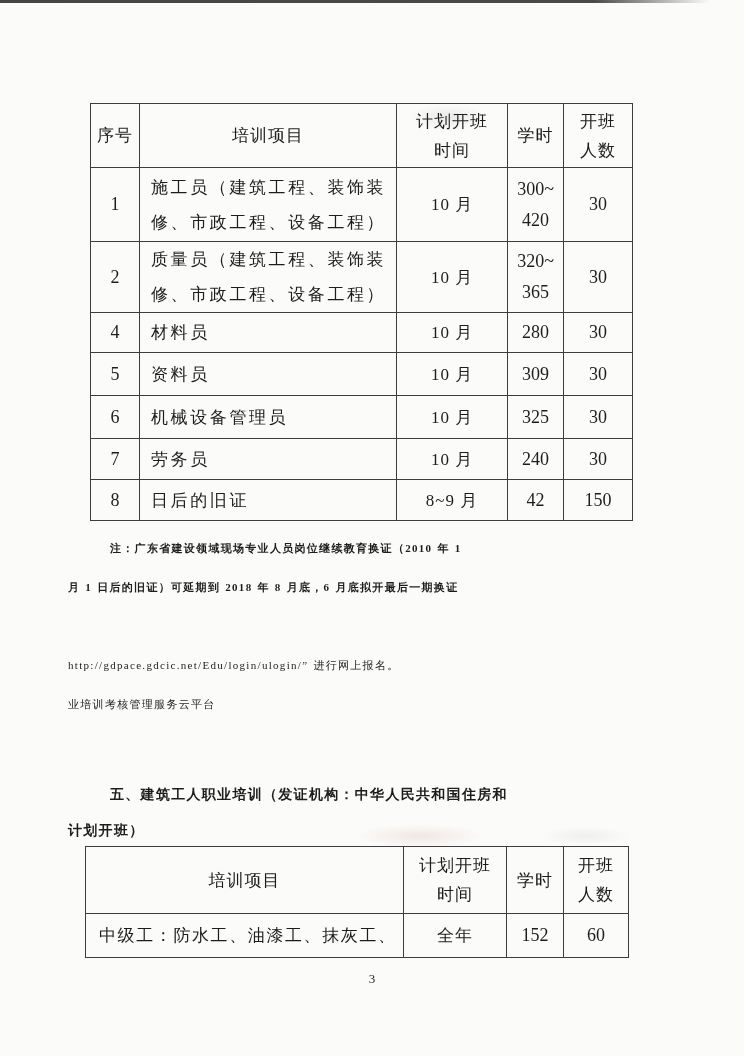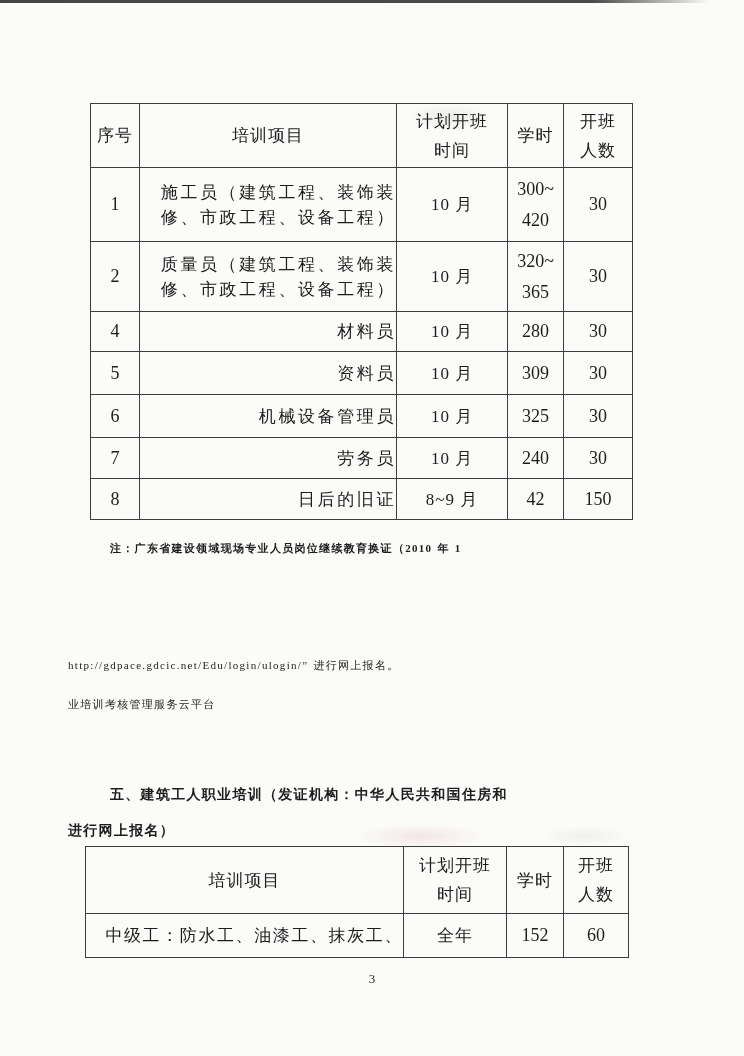--- a/index.html
+++ b/index.html
@@ -44,24 +44,24 @@
   .t1 .r2{height:70px;}
   .t1 .r3{height:40px;}
   .t1 .r4{height:43px;}
   .t1 .r5{height:43px;}
   .t1 .r6{height:41px;}
   .t1 .r7{height:41px;}
   .t2{left:85px;top:846px;width:543px;}
   .t2 .hdr{height:67px;}
   .t2 .r1{height:44px;}
   .c-proj{
-    text-align:right;
+    text-align:left;
     padding-left:11px;
     letter-spacing:2.6px;
-    line-height:25px;
+    line-height:35px;
   }
   .t2 .c-proj{letter-spacing:1.6px;padding-left:13px;}
   .c-num{font-size:18px;letter-spacing:0;}
   .c-hours{font-size:18px;letter-spacing:0;line-height:31px;}
 
   .para{
     position:absolute;left:68px;width:610px;
     font-size:11px;letter-spacing:1.3px;
     word-spacing:1px;
   }
@@ -155,30 +155,31 @@
       <td class="c-proj">日后的旧证</td>
       <td>8~9 月</td>
       <td class="c-hours">42</td>
       <td class="c-num">150</td>
     </tr>
   </tbody>
     </table>
 
   <div class="para note">
     <span class="line indent">注：广东省建设领域现场专业人员岗位继续教育换证（2010 年 1</span>
+    <span class="line">月 1 日后的旧证）可延期到 2018 年 8 月底，6 月底拟开最后一期换证</span>
   </div>
 
   <div class="para reg">
     <span class="line">http://gdpace.gdcic.net/Edu/login/ulogin/” 进行网上报名。</span>
     <span class="line">业培训考核管理服务云平台</span>
   </div>
 
   <div class="para sec">
     <span class="line indent">五、建筑工人职业培训（发证机构：中华人民共和国住房和</span>
-    <span class="line">进行网上报名）</span>
+    <span class="line">计划开班）</span>
   </div>
 
   <table class="t2">
     <colgroup>
       <col style="width:318px">
         <col style="width:103px">
         <col style="width:57px">
         <col style="width:65px">
     </colgroup>
     <tbody>

